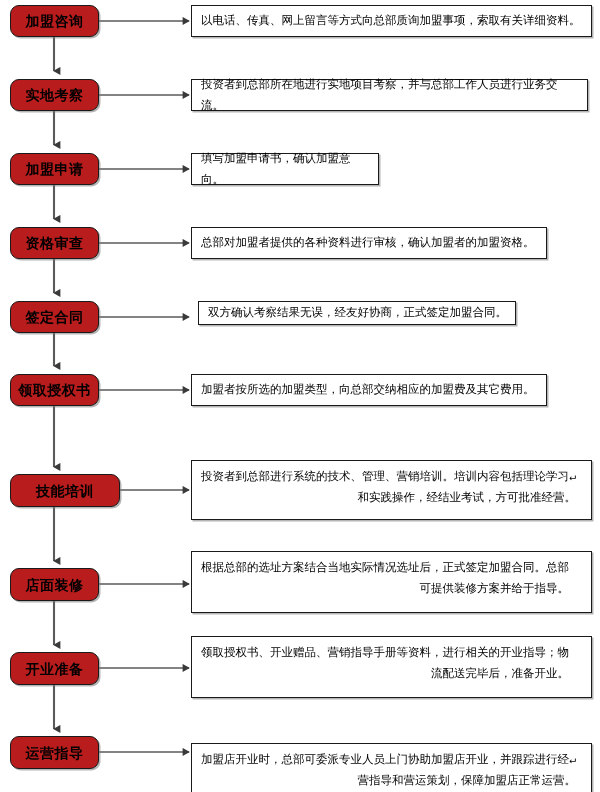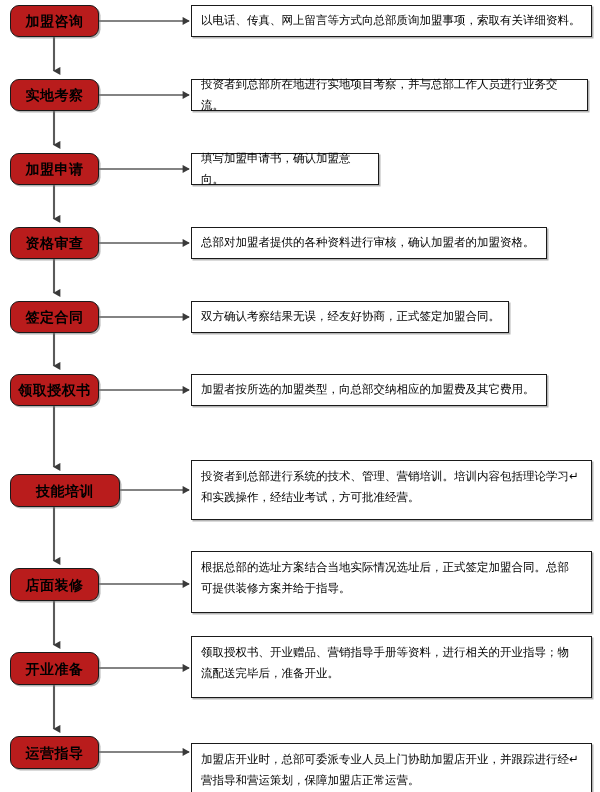--- a/index.html
+++ b/index.html
@@ -56,27 +56,28 @@
     box-sizing: border-box;
     border: 1.4px solid #1a1a1a;
     background: #ffffff;
     box-shadow: 1.5px 1.5px 0 rgba(120,120,120,0.55);
     padding: 5px 7px 5px 9px;
     display: flex;
     align-items: center;
   }
   .desc-box.two-line {
     align-items: flex-start;
+    text-align: right;
   }
   .desc-text {
     font-size: 11.5px;
     color: #000000;
     line-height: 1.85;
     white-space: pre-line;
-    font-family: Liberation Serif, serif;
+    font-family: Liberation Mono, monospace;
   }
 </style>
 </head>
 <body>
 
 <div id="flow-root">
 
   <svg id="connectors" viewBox="0 0 600 792" width="600" height="792" xmlns="http://www.w3.org/2000/svg">
     <defs>
       <marker id="arrowDown" markerWidth="9" markerHeight="9" refX="4.5" refY="7.6" orient="auto" markerUnits="userSpaceOnUse">
@@ -149,21 +150,21 @@
   </div>
   <div class="desc-box" style="left:191px; top:79px; width:397px; height:32px;">
     <span class="desc-text">投资者到总部所在地进行实地项目考察，并与总部工作人员进行业务交流。</span>
   </div>
   <div class="desc-box" style="left:191px; top:153px; width:188px; height:32px;">
     <span class="desc-text">填写加盟申请书，确认加盟意向。</span>
   </div>
   <div class="desc-box" style="left:191px; top:227px; width:356px; height:32px;">
     <span class="desc-text">总部对加盟者提供的各种资料进行审核，确认加盟者的加盟资格。</span>
   </div>
-  <div class="desc-box" style="left:191px; top:301px; width:318px; height:32px;">
+  <div class="desc-box" style="left:198px; top:301px; width:318px; height:24px;">
     <span class="desc-text">双方确认考察结果无误，经友好协商，正式签定加盟合同。</span>
   </div>
   <div class="desc-box" style="left:191px; top:374px; width:356px; height:32px;align-items:center;">
     <span class="desc-text">加盟者按所选的加盟类型，向总部交纳相应的加盟费及其它费用。</span>
   </div>
   <div class="desc-box two-line" style="left:191px; top:460px; width:401px; height:60px;">
     <span class="desc-text">投资者到总部进行系统的技术、管理、营销培训。培训内容包括理论学习↵
 和实践操作，经结业考试，方可批准经营。</span>
   </div>
   <div class="desc-box two-line" style="left:191px; top:551px; width:401px; height:62px;">

